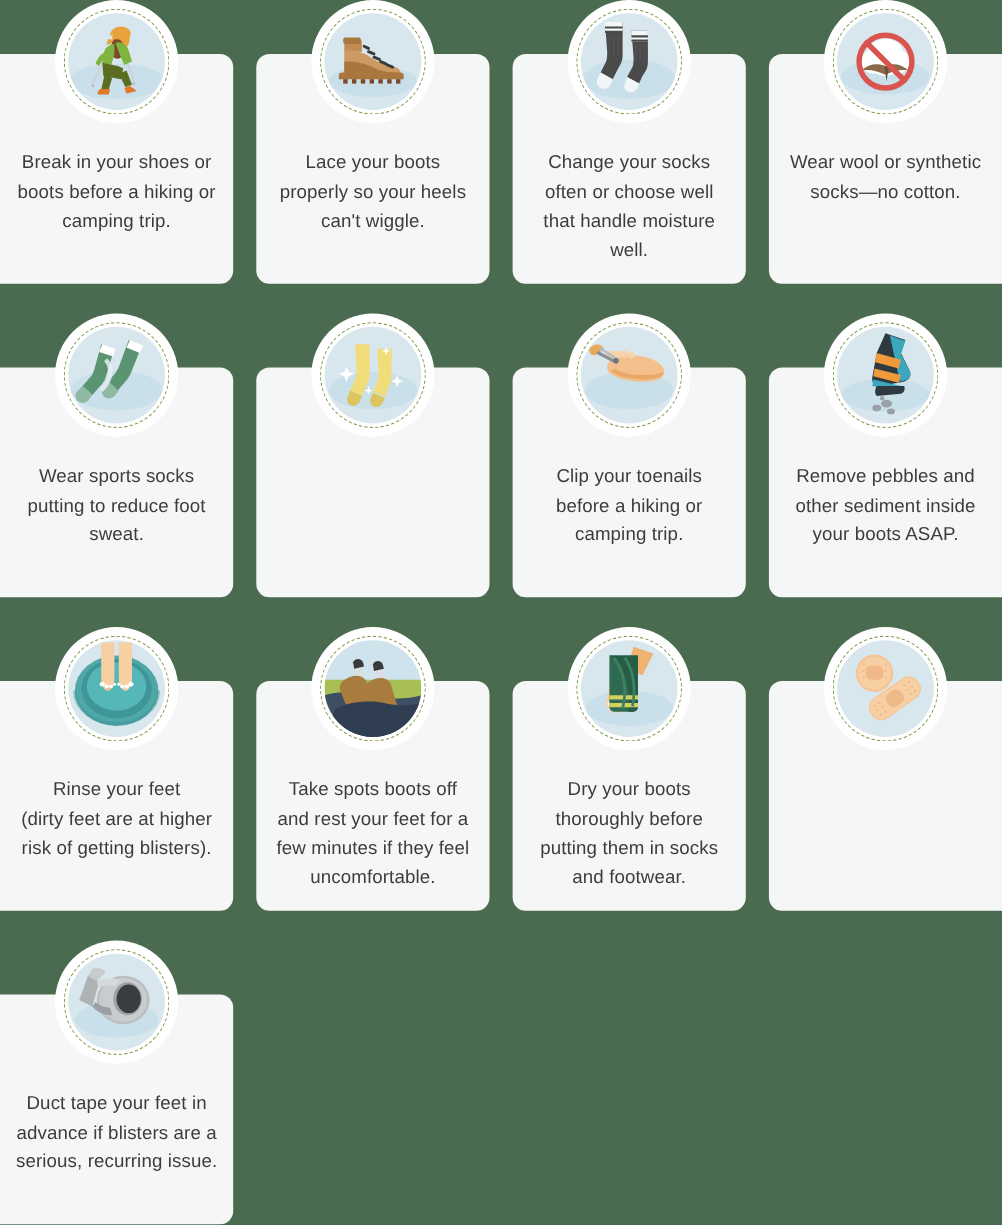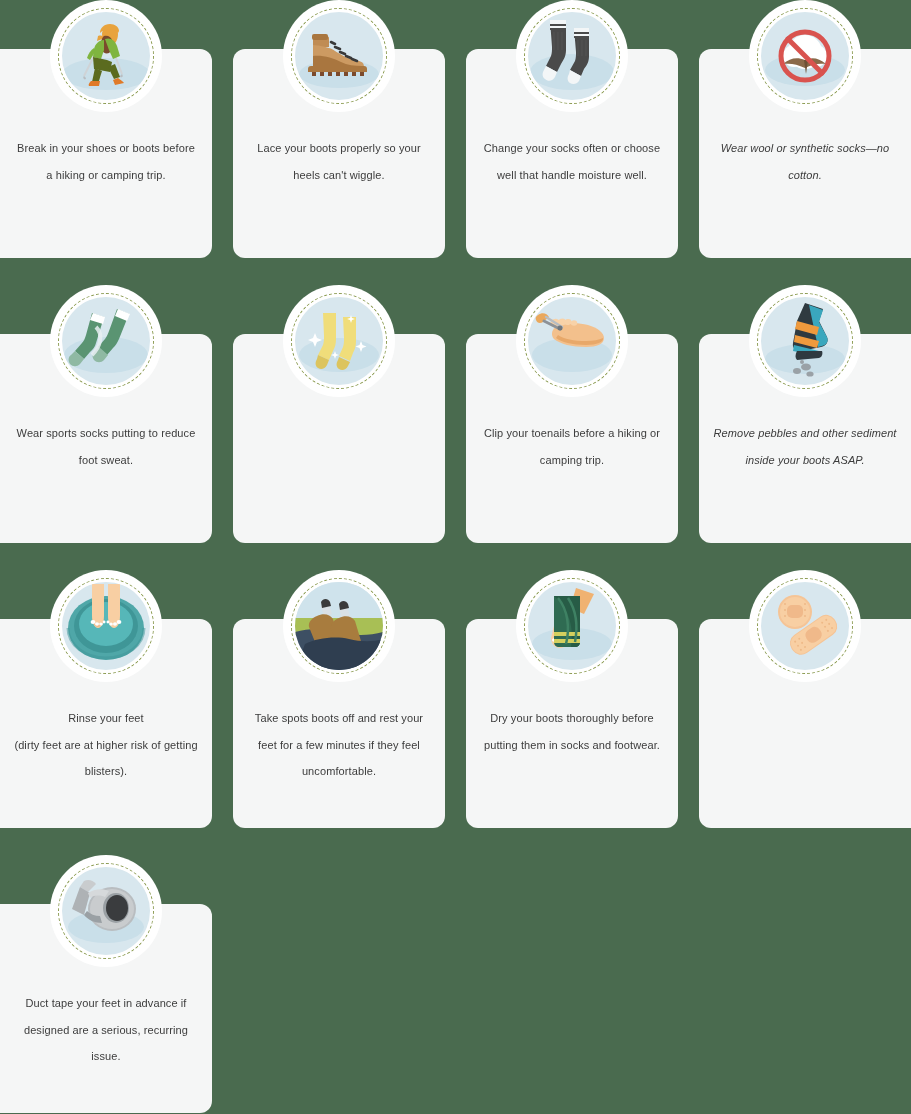--- a/index.html
+++ b/index.html
@@ -33,21 +33,21 @@
   .tip-card {
     position: relative;
     background: #f5f6f6;
     border-radius: 0 12px 12px 0;
     display: flex;
     flex-direction: column;
     align-items: center;
   }
   
   .tip-card.col-1 { border-radius: 0 12px 12px 0; }
-  .tip-card.col-4 { border-radius: 12px 0 0 12px; font-style: italic; }
+  .tip-card.col-4 { border-radius: 12px 0 0 12px; }
   .tip-card.col-2, .tip-card.col-3 { border-radius: 12px; }
 
   
   .tip-card.tall { border-radius: 0 12px 12px 0; }
 
   .badge {
     position: absolute;
     top: -49px;
     left: 50%;
     transform: translateX(-50%);
@@ -87,21 +87,21 @@
     display: block;
   }
 
   .tip-text {
     position: relative;
     z-index: 1;
     margin-top: 86px;
     width: 184px;
     text-align: center;
     color: #3c3c3c;
-    font-size: 11px;
+    font-size: 17px;
     line-height: 26.5px;
     letter-spacing: 0.1px;
     white-space: pre-line;
   }
 
   .tip-card.tall .tip-text { margin-top: 86px; }
 </style>
 </head>
 <body>
 
@@ -424,16 +424,16 @@
           <ellipse cx="50" cy="42" rx="24" ry="22" fill="#b9bdc0"></ellipse>
           <ellipse cx="50" cy="42" rx="22" ry="20" fill="#c9ccce"></ellipse>
           <ellipse cx="54" cy="41" rx="13" ry="15" fill="#9aa0a4"></ellipse>
           <ellipse cx="55" cy="41" rx="11" ry="13" fill="#3a3c3e"></ellipse>
           <path d="M26 26c6-4 14-5 21-2l-4 6c-5-2-11-2-15 1z" fill="#d6d9db"></path>
           <path d="M22 48c4 5 11 8 18 8l-2-7c-5 0-10-2-13-5z" fill="#9aa0a4"></path>
         </svg>
       </div>
       <div class="badge-ring"></div>
     </div>
-    <div class="tip-text">Duct tape your feet in advance if designed are a serious, recurring issue.</div>
+    <div class="tip-text">Duct tape your feet in advance if blisters are a serious, recurring issue.</div>
   </div>
 
 </div>
 
 </body></html>

